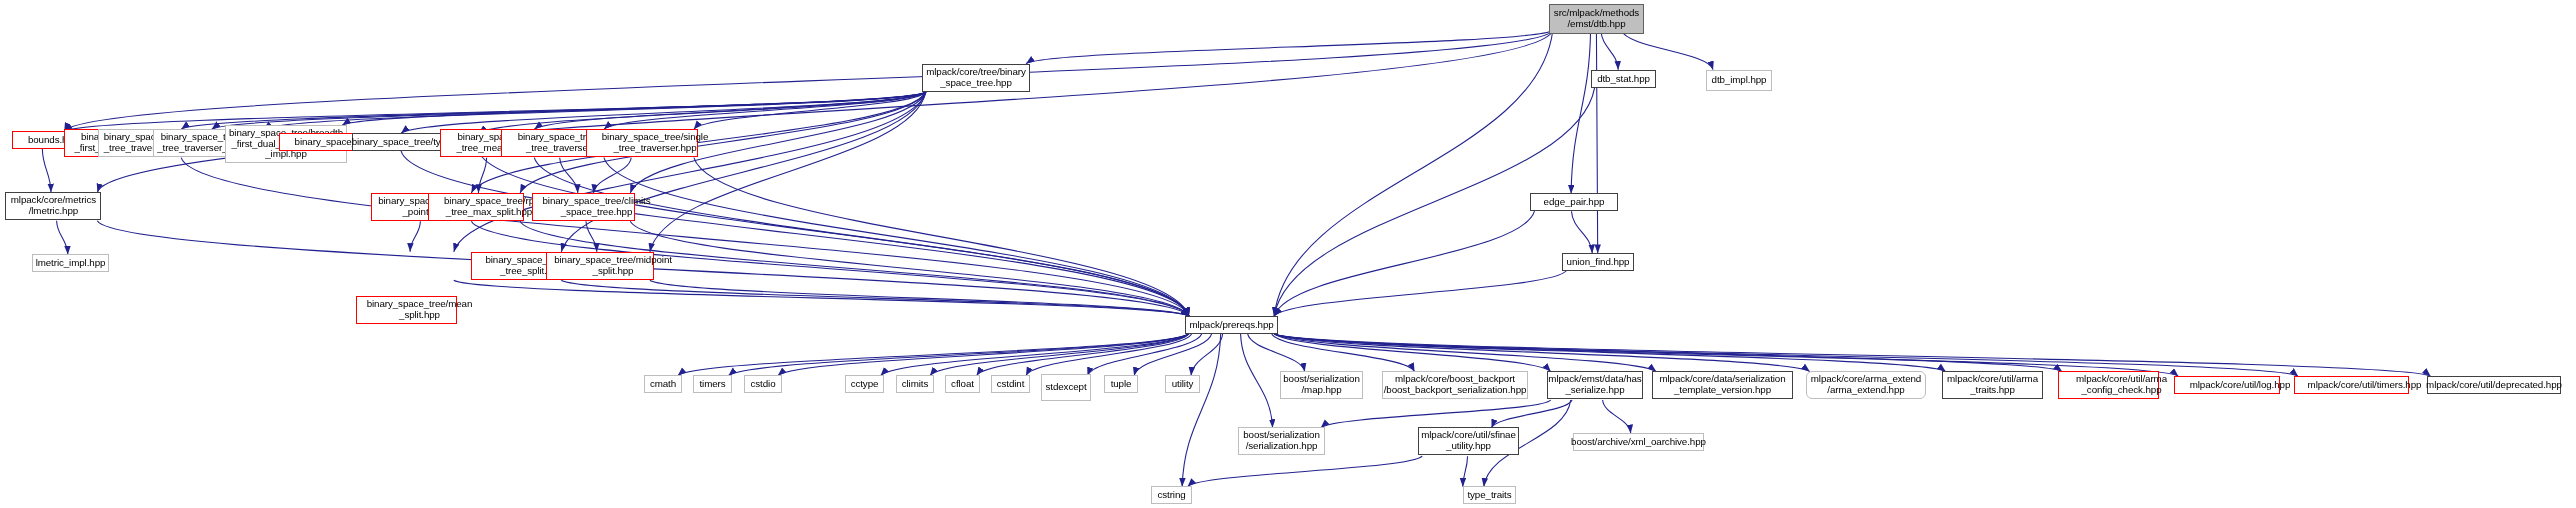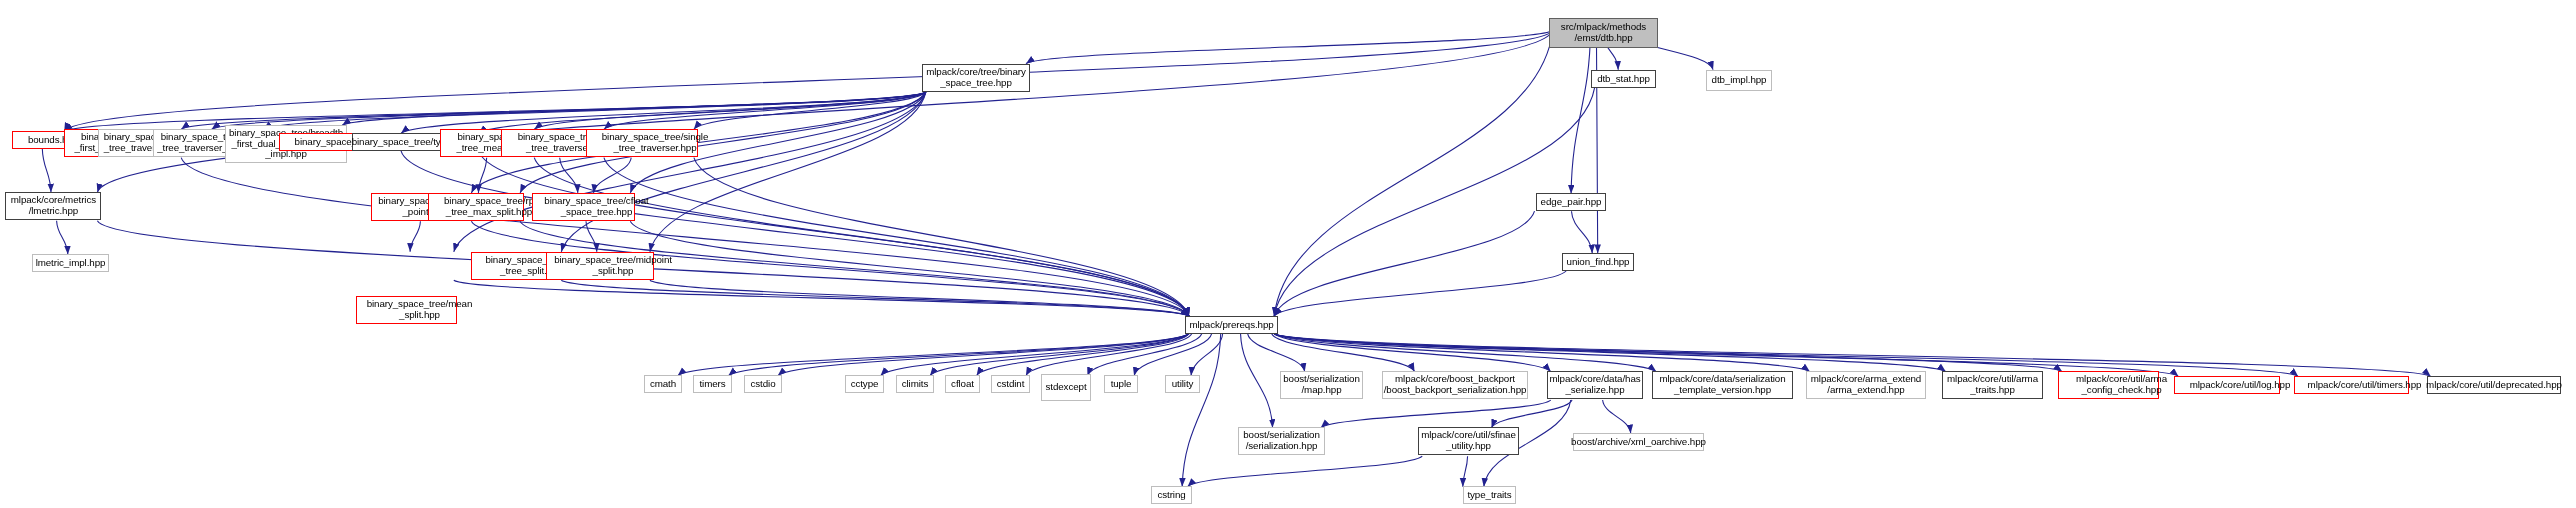--- a/index.html
+++ b/index.html
@@ -109,21 +109,21 @@
         <path d="M1834.32,493 C1836.97216,555.55 1879.02784,569.45 1881.68,632" marker-end="url(#ah)"></path>
         <path d="M2293,591 C2273.96,609.45 1972.04,613.55 1953,632" marker-end="url(#ah)"></path>
         <path d="M2324.52,591 C2317.85376,609.45 2212.14624,613.55 2205.48,632" marker-end="url(#ah)"></path>
         <path d="M2322.54,591 C2315.34176,648.6 2201.19824,661.4 2194,719" marker-end="url(#ah)"></path>
         <path d="M2369.7,591 C2372.0296,613.05 2408.9704,617.95 2411.3,640" marker-end="url(#ah)"></path>
         <path d="M2170.02,674 C2169.62576,694.25 2163.37424,698.75 2162.98,719" marker-end="url(#ah)"></path>
         <path d="M2103,674 C2083.568,694.25 1775.432,698.75 1756,719" marker-end="url(#ah)"></path>
       </g>
   </svg>
   <div id="nodes">
-      <div class="node root" style="left: 1549px; top: 18px; width: 109px; height: 30px;">src/mlpack/methods
+      <div class="node root" style="left: 1549px; top: 4px; width: 95px; height: 30px;">src/mlpack/methods
 /emst/dtb.hpp</div>
       <div class="node solid" style="left: 922px; top: 64px; width: 108px; height: 28px;">mlpack/core/tree/binary
 _space_tree.hpp</div>
       <div class="node solid" style="left: 1591px; top: 70px; width: 65px; height: 17.6px;">dtb_stat.hpp</div>
       <div class="node gray" style="left: 1706px; top: 70px; width: 66px; height: 21px;">dtb_impl.hpp</div>
       <div class="node red" style="left: 11.5px; top: 131px; width: 57px; height: 17.6px;">bounds.hpp</div>
       <div class="node red" style="left: 64px; top: 129px; width: 122px; height: 28px;">binary_space_tree/breadth
 _first_dual_tree_traverser.hpp</div>
       <div class="node gray" style="left: 98px; top: 129px; width: 118px; height: 28px;">binary_space_tree/single
 _tree_traverser_impl.hpp</div>
@@ -137,23 +137,23 @@
       <div class="node red" style="left: 440px; top: 129px; width: 99px; height: 28px;">binary_space_tree/rp
 _tree_mean_split.hpp</div>
       <div class="node red" style="left: 501px; top: 129px; width: 107px; height: 28px;">binary_space_tree/dual
 _tree_traverser.hpp</div>
       <div class="node red" style="left: 586px; top: 129px; width: 112px; height: 28px;">binary_space_tree/single
 _tree_traverser.hpp</div>
       <div class="node red" style="left: 371px; top: 193px; width: 104px; height: 28px;">binary_space_tree/vantage
 _point_split.hpp</div>
       <div class="node red" style="left: 428px; top: 193px; width: 96px; height: 28px;">binary_space_tree/rp
 _tree_max_split.hpp</div>
-      <div class="node red" style="left: 532px; top: 193px; width: 103px; height: 28px;">binary_space_tree/cfloat
+      <div class="node red" style="left: 532px; top: 193px; width: 103px; height: 28px;">binary_space_tree/climits
 _space_tree.hpp</div>
-      <div class="node solid" style="left: 1530px; top: 193px; width: 70px; height: 17.6px; margin-left: 6px;">edge_pair.hpp</div>
+      <div class="node solid" style="left: 1530px; top: 193px; width: 88px; height: 17.6px;">edge_pair.hpp</div>
       <div class="node red" style="left: 356px; top: 252px; width: 101px; height: 28px; margin-top: 44px;">binary_space_tree/mean
 _split.hpp</div>
       <div class="node red" style="left: 471px; top: 252px; width: 95px; height: 28px;">binary_space_tree/ub
 _tree_split.hpp</div>
       <div class="node red" style="left: 546px; top: 252px; width: 108px; height: 28px;">binary_space_tree/midpoint
 _split.hpp</div>
       <div class="node solid" style="left: 1562px; top: 253px; width: 72px; height: 17.6px;">union_find.hpp</div>
       <div class="node solid" style="left: 5.4px; top: 192px; width: 96px; height: 28px;">mlpack/core/metrics
 /lmetric.hpp</div>
       <div class="node gray" style="left: 32px; top: 254px; width: 77px; height: 17.6px;">lmetric_impl.hpp</div>
@@ -165,25 +165,25 @@
       <div class="node gray" style="left: 896px; top: 375px; width: 38px; height: 17.6px;">climits</div>
       <div class="node gray" style="left: 945px; top: 375px; width: 35px; height: 17.6px;">cfloat</div>
       <div class="node gray" style="left: 991px; top: 375px; width: 39px; height: 17.6px;">cstdint</div>
       <div class="node gray" style="left: 1041px; top: 354px; width: 50px; height: 27px; margin-top: 20px;">stdexcept</div>
       <div class="node gray" style="left: 1104px; top: 375px; width: 34px; height: 17.6px;">tuple</div>
       <div class="node gray" style="left: 1165px; top: 375px; width: 35px; height: 17.6px;">utility</div>
       <div class="node gray" style="left: 1280px; top: 371px; width: 83px; height: 28px;">boost/serialization
 /map.hpp</div>
       <div class="node gray" style="left: 1382px; top: 371px; width: 146px; height: 28px;">mlpack/core/boost_backport
 /boost_backport_serialization.hpp</div>
-      <div class="node solid" style="left: 1547px; top: 371px; width: 96px; height: 28px;">mlpack/core/data/has
+      <div class="node solid" style="left: 1547px; top: 371px; width: 96px; height: 28px;">mlpack/emst/data/has
 _serialize.hpp</div>
       <div class="node solid" style="left: 1652px; top: 371px; width: 141px; height: 28px;">mlpack/core/data/serialization
 _template_version.hpp</div>
-      <div class="node gray" style="left: 1806px; top: 371px; width: 120px; height: 28px;">mlpack/core/arma_extend
+      <div class="node gray" style="left: 1806px; top: 371px; width: 120px; height: 28px; border-radius: 6px;">mlpack/core/arma_extend
 /arma_extend.hpp</div>
       <div class="node solid" style="left: 1942px; top: 371px; width: 101px; height: 28px;">mlpack/core/util/arma
 _traits.hpp</div>
       <div class="node red" style="left: 2058px; top: 371px; width: 101px; height: 28px;">mlpack/core/util/arma
 _config_check.hpp</div>
       <div class="node red" style="left: 2174px; top: 376px; width: 106px; height: 17.6px;">mlpack/core/util/log.hpp</div>
       <div class="node red" style="left: 2294px; top: 376px; width: 115px; height: 17.6px;">mlpack/core/util/timers.hpp</div>
       <div class="node solid" style="left: 2427px; top: 376px; width: 134px; height: 17.6px;">mlpack/core/util/deprecated.hpp</div>
       <div class="node gray" style="left: 1238px; top: 427px; width: 87px; height: 28px;">boost/serialization
 /serialization.hpp</div>

